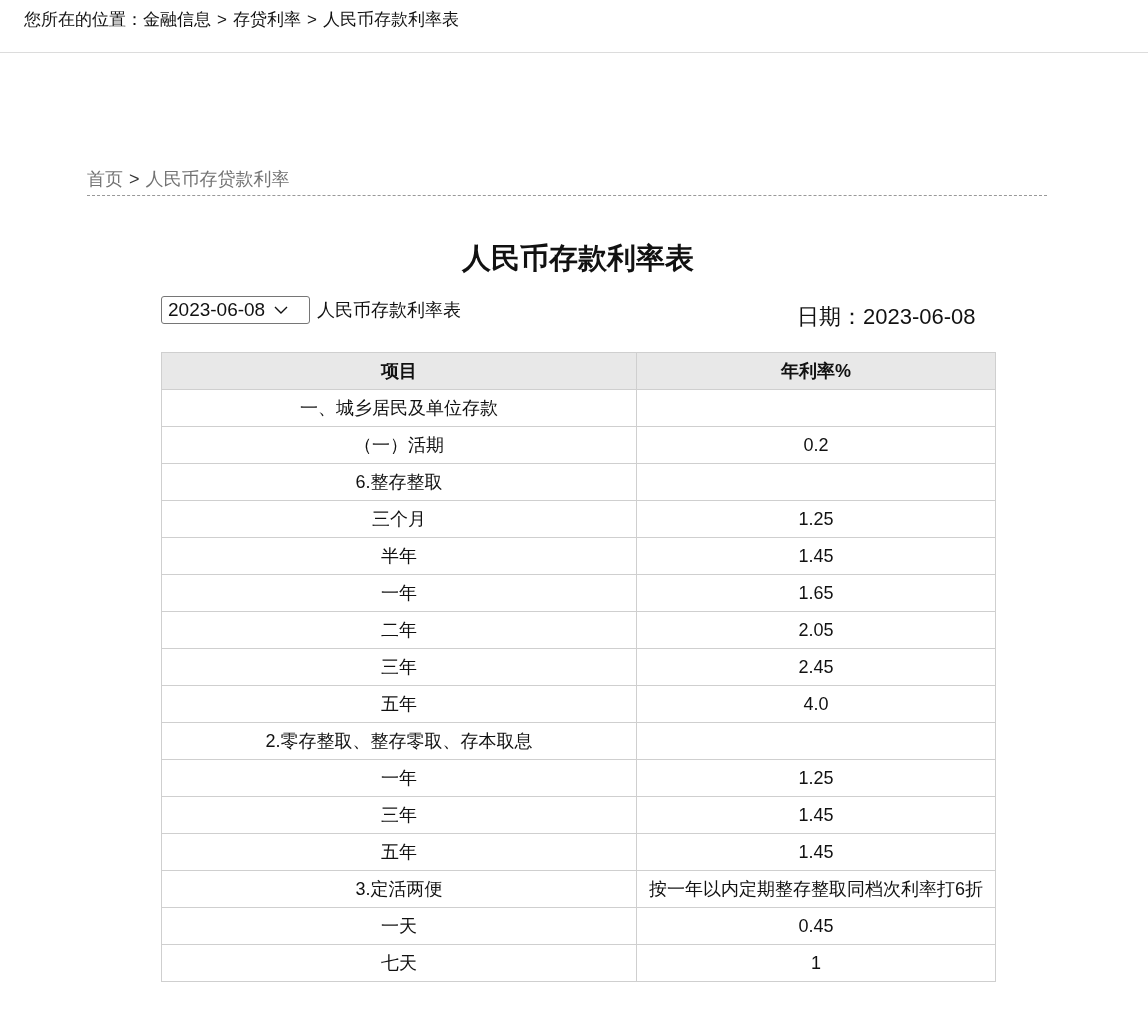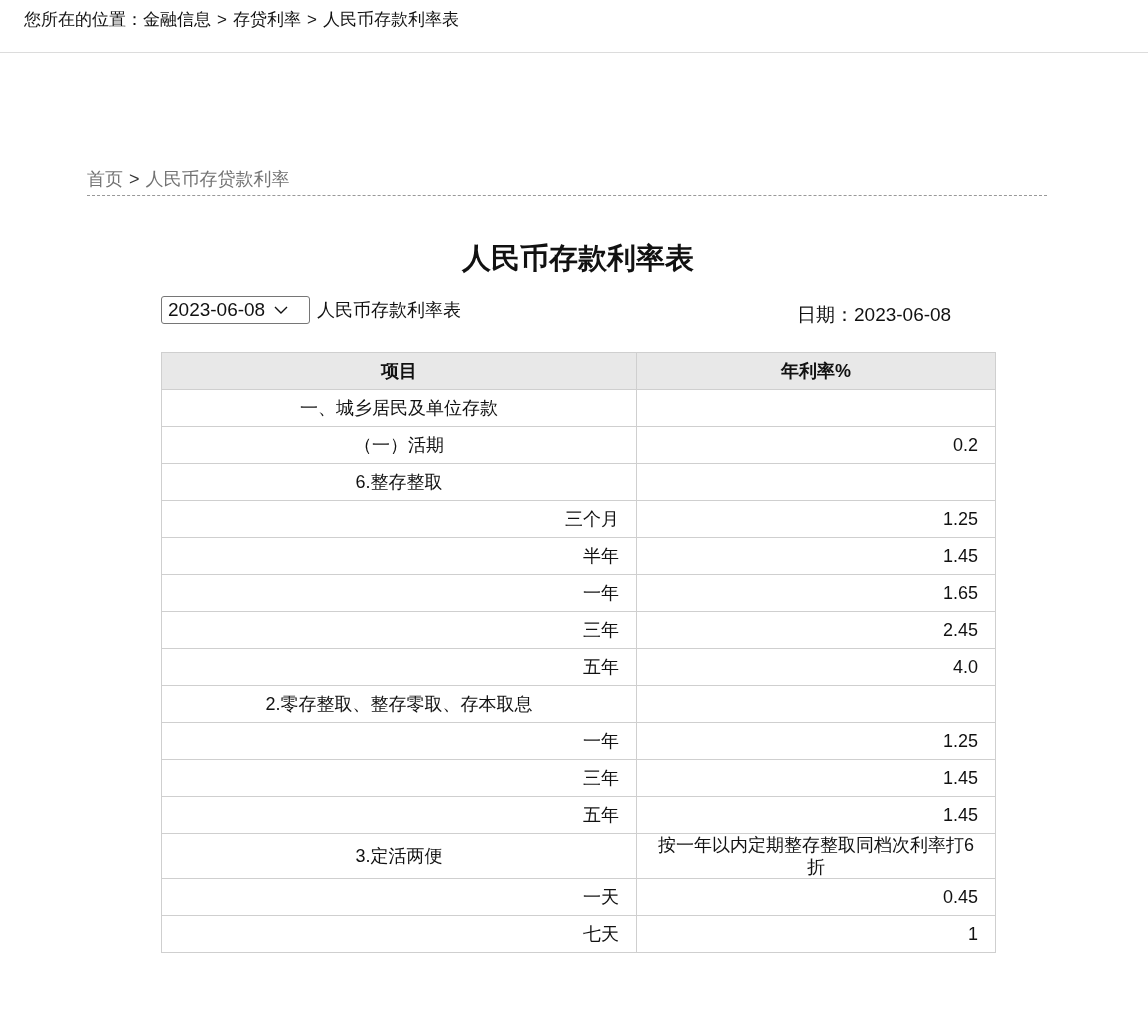--- a/index.html
+++ b/index.html
@@ -35,34 +35,34 @@
   }
   .date-select {
     height: 28px; width: 149px; border: 1px solid #767676; border-radius: 3px;
     background: #fff; display: flex; align-items: center; padding-left: 6px;
     font-size: 19px; color: #111; cursor: pointer;
   }
   .date-select .chev { margin-left: 8px; width: 16px; height: 16px; }
   .select-hint { margin-left: 7px; font-size: 18px; color: #111; }
 
   .date-label {
-    position: absolute; left: 797px; top: 302px; font-size: 19px; color: #111; white-space: nowrap;
+    position: absolute; left: 797px; top: 302px; font-size: 22px; color: #111; white-space: nowrap;
   }
 
   table.rates {
     position: absolute; left: 161px; top: 352px; width: 835px;
     border-collapse: collapse; font-size: 18px; color: #111;
   }
   table.rates th, table.rates td {
-    border: 1px solid #cfcfcf; height: 37px; padding: 0 17px; line-height: 22px;
+    border: 1px solid #cfcfcf; height: 37px; padding: 0 1px; line-height: 22px;
   }
   table.rates th { background: #e8e8e8; font-weight: bold; text-align: center; }
   table.rates td.col-item { width: 475px; }
   table.rates td.left { text-align: center; }
-  table.rates td.center { text-align: right; }
+  table.rates td.center { text-align: center; }
 </style>
 </head>
 <body>
 
 <div class="location-bar">
   <span>您所在的位置：</span><a href="#">金融信息</a><span class="sep">&gt;</span><a href="#">存贷利率</a><span class="sep">&gt;</span><span>人民币存款利率表</span>
 </div>
 
 <div class="sub-crumb">
   <a href="#">首页</a><span class="sep">&gt;</span><a href="#">人民币存贷款利率</a>
@@ -110,20 +110,24 @@
       </tr>
       <tr>
         <td class="col-item center">半年</td>
         <td class="center">1.45</td>
       </tr>
       <tr>
         <td class="col-item center">一年</td>
         <td class="center">1.65</td>
       </tr>
       <tr>
+        <td class="col-item center">二年</td>
+        <td class="center">2.05</td>
+      </tr>
+      <tr>
         <td class="col-item center">三年</td>
         <td class="center">2.45</td>
       </tr>
       <tr>
         <td class="col-item center">五年</td>
         <td class="center">4.0</td>
       </tr>
       <tr>
         <td class="col-item left">2.零存整取、整存零取、存本取息</td>
         <td class="center"></td>

